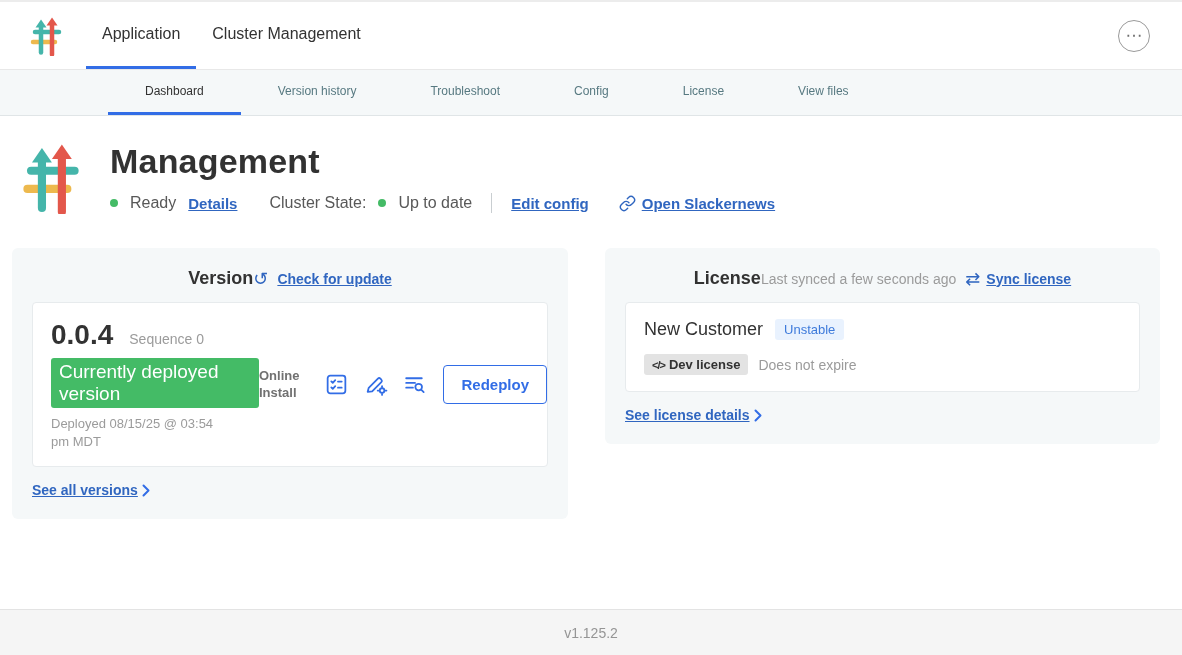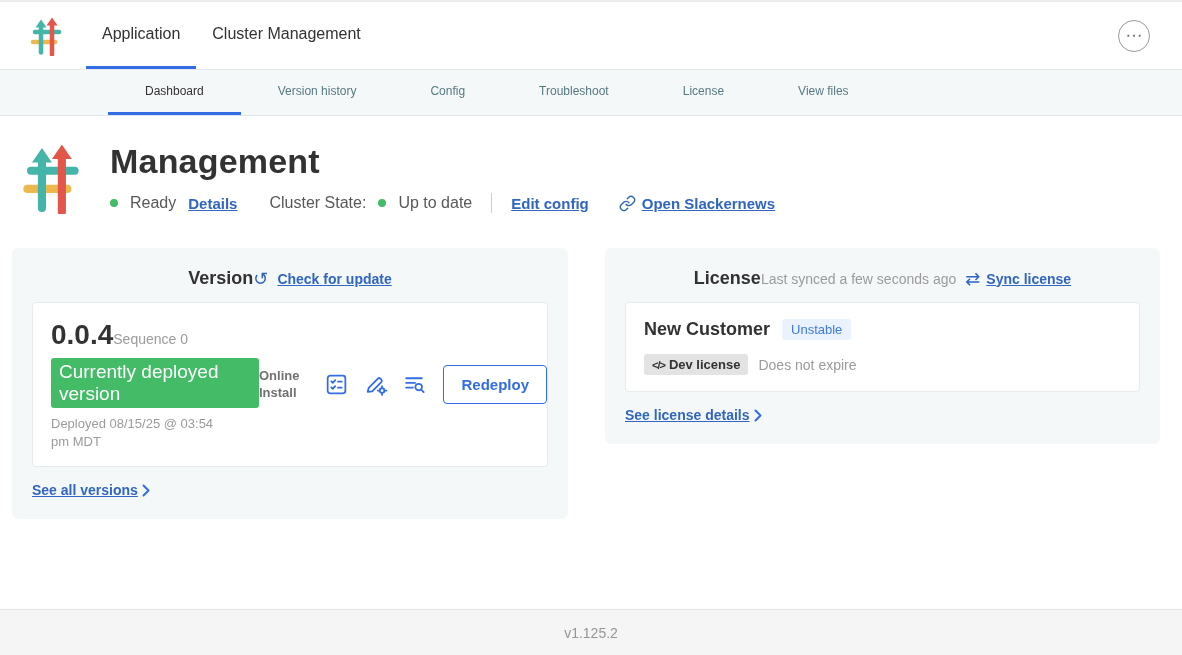--- a/index.html
+++ b/index.html
@@ -45,33 +45,33 @@
   .card-license { width:555px; }
   .card-head { display:flex; align-items:center; justify-content:center; }
   .card-title { font-size:18px; font-weight:bold; }
   .head-right { display:flex; align-items:center; gap:9px; font-size:14px; }
   .icon-glyph { color:#3066C0; font-size:18px; line-height:1; font-weight:normal; }
   .muted { color:#9b9b9b; font-weight:normal; }
   .inner { background:#fff; border:1px solid #e7ebed; border-radius:4px; margin-top:13px; padding:16px 18px; }
 
   .version-inner { display:flex; align-items:center; }
   .v-left { width:208px; flex:none; }
-  .v-num-row { display:flex; align-items:baseline; gap:0; }
+  .v-num-row { display:flex; align-items:baseline; gap:16px; }
   .v-num { font-size:28px; font-weight:bold; }
   .v-seq { font-size:14px; color:#9b9b9b; }
   .badge-green { display:inline-block; background:#44bb66; color:#fff; font-size:19px; padding:3px 8px; border-radius:3px; margin-top:7px; }
   .deployed { font-size:13px; color:#9b9b9b; margin-top:7px; max-width:172px; line-height:1.35; }
   .v-mid { display:flex; align-items:center; gap:13px; }
   .install-type { font-size:13px; font-weight:bold; color:#717171; line-height:1.25; margin-right:11px; }
   .icon-btn { width:26px; height:26px; display:flex; align-items:center; justify-content:center; cursor:pointer; background:none; border:none; padding:0; }
   .btn-outline { background:#fff; border:1px solid #326DE6; color:#326DE6; font-weight:bold; font-size:15px; border-radius:4px; padding:10px 17px; cursor:pointer; margin-left:3px; font-family:inherit; }
   .card-link { display:inline-flex; align-items:center; gap:4px; margin-top:15px; font-size:14px; }
 
   .lic-row1 { display:flex; align-items:center; gap:12px; }
-  .lic-name { font-size:18px; font-weight:bold; }
+  .lic-name { font-size:18px; font-weight:normal; }
   .badge-channel { background:#e9f2fe; color:#3e7bdb; font-size:13px; padding:3px 9px; border-radius:3px; }
   .lic-row2 { display:flex; align-items:center; gap:10px; margin-top:14px; }
   .badge-license { background:#e3e3e3; color:#323232; font-size:13px; font-weight:bold; padding:3px 8px; border-radius:3px; display:inline-flex; align-items:center; gap:4px; }
   .code-glyph { font-size:11px; font-weight:bold; letter-spacing:-1px; }
   .expiry { font-size:14px; color:#9b9b9b; }
 
   .footer { position:absolute; left:0; right:0; bottom:0; height:46px; background:#f5f5f5; border-top:1px solid #e3e3e3;
     display:flex; align-items:center; justify-content:center; font-size:14px; color:#959595; }
 </style>
 </head>
@@ -104,24 +104,24 @@
 </header>
 
 <nav class="subnav">
   <div class="subnav-tab active">
     <span>Dashboard</span>
   </div>
   <div class="subnav-tab">
     <span>Version history</span>
   </div>
   <div class="subnav-tab">
+    <span>Troubleshoot</span>
+  </div>
+  <div class="subnav-tab">
     <span>Config</span>
-  </div>
-  <div class="subnav-tab">
-    <span>Troubleshoot</span>
   </div>
   <div class="subnav-tab">
     <span>License</span>
   </div>
   <div class="subnav-tab">
     <span>View files</span>
   </div>
 </nav>
 
 <section class="hero">

